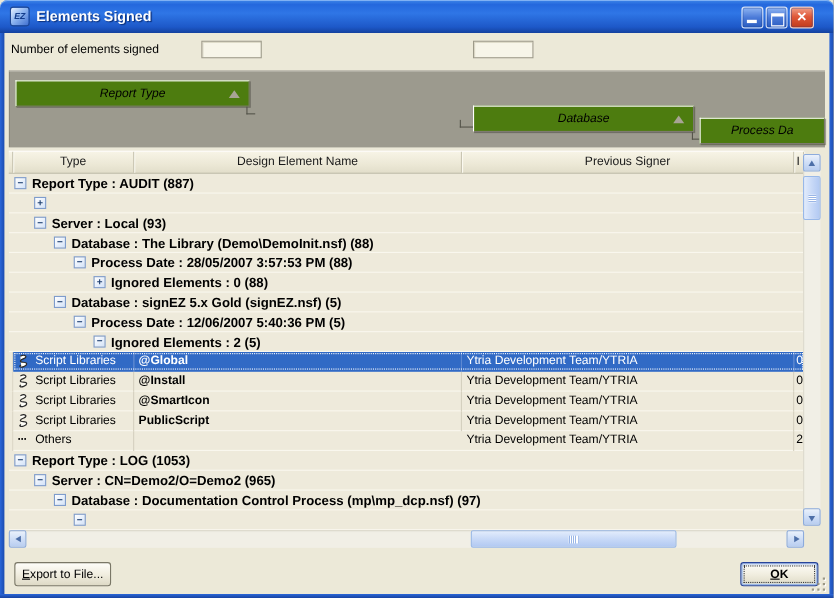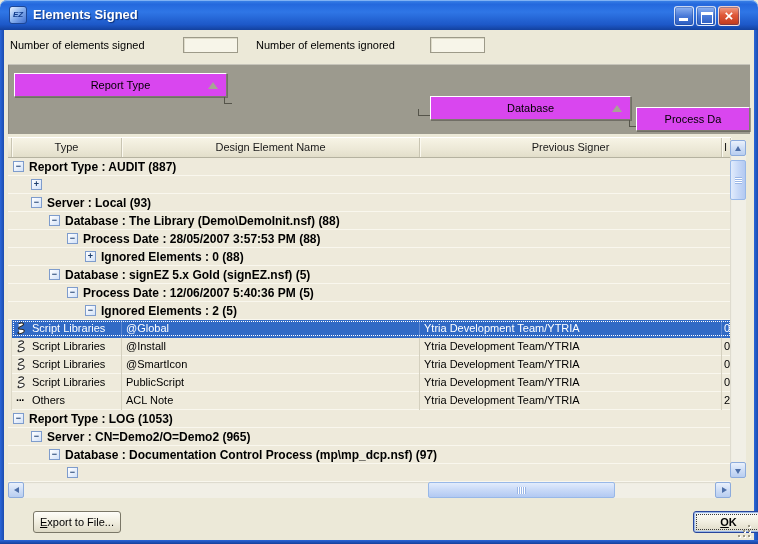--- a/index.html
+++ b/index.html
@@ -27,41 +27,41 @@
   .b-left,.b-right{position:absolute;top:30px;width:4px;height:510px;background:linear-gradient(90deg,#2a66d8,#1b4cb0);}
   .b-left{left:0;} .b-right{left:754px;}
   .b-bottom{position:absolute;left:0;top:540px;width:758px;height:4px;background:linear-gradient(180deg,#2a66d8,#163f9a);}
   
   .lbl{position:absolute;white-space:nowrap;color:#000;}
   .count-box{position:absolute;width:55px;height:16px;border:1px solid #9d9a89;background:#f7f5e9;
     box-shadow:inset 1px 1px 0 #dedbc9;font:11px "Liberation Sans","DejaVu Sans",sans-serif;padding:0 2px;}
   
   .group-panel{position:absolute;left:8px;top:64px;width:742px;height:70px;background:#9c9a8e;
     box-shadow:inset 0 1px 0 #c6c4ba, inset 1px 0 0 #8a887c;}
-  .gb{position:absolute;height:24px;background:#d946ef;border:1px solid;border-color:#ffffff #7d7b6f #7d7b6f #ffffff;
-    text-align:center;line-height:22px;cursor:pointer;white-space:nowrap;box-shadow:1px 1px 0 rgba(60,58,50,.45);}
+  .gb{position:absolute;height:24px;background:#4d7c0f;border:1px solid;border-color:#ffffff #7d7b6f #7d7b6f #ffffff;
+    text-align:center;line-height:22px;cursor:pointer;white-space:nowrap;box-shadow:1px 1px 0 rgba(60,58,50,.45);font-style:italic;}
   .gb .sort-arrow{position:absolute;right:8px;top:8px;width:0;height:0;
     border-left:5px solid transparent;border-right:5px solid transparent;border-bottom:7px solid #a8a495;}
   .connector{position:absolute;border-left:1px solid #55544a;border-bottom:1px solid #55544a;}
   
   .grid-header{position:absolute;left:8px;top:137px;width:723px;height:21px;
     background:linear-gradient(180deg,#f7f4e6 0%,#ece8d6 60%,#e2deca 100%);
     border-top:1px solid #ffffff;border-bottom:1px solid #b5b2a0;}
   .hc{position:absolute;top:0;height:19px;line-height:19px;text-align:center;overflow:hidden;white-space:nowrap;
     border-right:1px solid #c9c5b2;box-shadow:1px 0 0 #fbf9f0;cursor:pointer;color:#1a1a1a;}
   .grid-body{position:absolute;left:8px;top:158px;width:723px;height:324px;background:#eeeadb;overflow:hidden;}
   .row{position:relative;width:723px;height:18px;border-bottom:1px solid #f9f7ee;}
   .expander{position:absolute;top:3px;width:11px;height:11px;border:1px solid #7e9ccc;
     background:linear-gradient(135deg,#ffffff,#d3e2f8);color:#1c3e6e;font-size:9px;font-weight:bold;
     line-height:8px;text-align:center;cursor:pointer;}
   .gtext{position:absolute;top:1px;line-height:16px;font-size:12px;font-weight:bold;white-space:nowrap;color:#000;}
   .cell{position:absolute;top:0;height:18px;line-height:17px;white-space:nowrap;overflow:hidden;}
   .c-marker{left:0;width:4px;background:#eeeadb;border-right:1px solid #dcd8c7;}
   .c-type{left:4px;width:110px;border-right:1px solid #d4d0bf;padding-left:20px;}
-  .c-name{left:114px;width:298px;border-right:1px solid #d4d0bf;padding-left:4px;}
+  .c-name{left:114px;width:298px;border-right:1px solid #d4d0bf;padding-left:4px;font-weight:bold;}
   .c-signer{left:412px;width:302px;border-right:1px solid #d4d0bf;padding-left:4px;}
   .c-count{left:714px;width:9px;text-align:right;padding-right:1px;overflow:visible;}
   .ti{position:absolute;left:4px;top:2px;width:12px;height:14px;}
   .others-glyph{font-weight:bold;letter-spacing:-1px;font-size:11px;line-height:13px;}
   .row.selected .cell{background:#316ac5;color:#fff;border-right-color:#5d88d2;}
   .row.selected .c-marker{background:#eeeadb;border-right-color:#dcd8c7;}
   .row.selected::after{content:"";position:absolute;left:4px;top:0;right:0;bottom:0;outline:1px dotted #fff;outline-offset:-2px;pointer-events:none;}
   
   .sb-btn{position:absolute;width:16px;height:16px;border:1px solid #8cabdc;border-radius:2px;
     background:linear-gradient(180deg,#eaf1fc 0%,#cfdef6 50%,#b8cdf0 100%);cursor:pointer;}
@@ -78,21 +78,21 @@
     background:repeating-linear-gradient(180deg,#9ab6e6 0 1px,#ffffff 1px 2px);}
   .hscroll{position:absolute;left:8px;top:482px;width:723px;height:16px;background:#f1efe6;box-shadow:inset 0 1px 1px #dcd9cc;}
   .hscroll .left{left:0;top:0;} .hscroll .right{left:707px;top:0;}
   .h-thumb{position:absolute;left:420px;top:0;width:187px;height:16px;border:1px solid #98b8e8;border-radius:2px;
     background:linear-gradient(180deg,#e2ecfc 0%,#c8d9f7 50%,#b2c9f2 100%);cursor:grab;}
   .h-thumb::after{content:"";position:absolute;top:4px;left:88px;width:9px;height:7px;
     background:repeating-linear-gradient(90deg,#9ab6e6 0 1px,#ffffff 1px 2px);}
   
   .xp-btn{position:absolute;height:22px;border:1px solid #7a7767;border-radius:3px;
     background:linear-gradient(180deg,#fefdf9 0%,#f1eee0 50%,#dedac6 100%);
-    font:11px "Liberation Sans","DejaVu Sans",sans-serif;color:#000;text-align:center;line-height:20px;cursor:pointer;margin-left:20px;}
+    font:11px "Liberation Sans","DejaVu Sans",sans-serif;color:#000;text-align:center;line-height:20px;cursor:pointer;}
   .export-btn{left:13px;top:511px;width:88px;}
   .ok-btn{left:673px;top:511px;width:71px;border:1px solid #28459a;
     box-shadow:inset 0 0 0 1px #9ab8e8, inset 0 0 2px 1px #bcd2f2;font-weight:bold;}
   .ok-btn::after{content:"";position:absolute;left:3px;top:3px;right:3px;bottom:3px;outline:1px dotted #3a3a3a;pointer-events:none;}
   .resize-grip{position:absolute;left:737px;top:525px;width:15px;height:14px;cursor:nwse-resize;}
   .resize-grip i{position:absolute;width:2px;height:2px;background:#9b9885;box-shadow:1px 1px 0 #fff;}
 </style>
 </head>
 <body>
 
@@ -104,21 +104,20 @@
     <div class="tb minb"></div>
     <div class="tb maxb"></div>
     <div class="tb closeb"></div>
   </div>
   <div class="b-left"></div>
   <div class="b-right"></div>
   <div class="b-bottom"></div>
 
   <span class="lbl" style="left:10px;top:39px">Number of elements signed</span>
   <input class="count-box" style="left: 183px; top: 37px;" readonly="" value="">
-  <span class="lbl" style="left:256px;top:39px">Number of elements ignored</span>
   <input class="count-box" style="left: 430px; top: 37px;" readonly="" value="">
 
   <div class="group-panel">
     <div class="gb" style="left:6px;top:9px;width:213px">
       <span>Report Type</span>
       <span class="sort-arrow"></span>
     </div>
     <div class="connector" style="left:216px;top:33px;width:8px;height:7px"></div>
     <div class="connector" style="left:410px;top:45px;width:12px;height:7px"></div>
     <div class="gb" style="left:422px;top:32px;width:201px">
@@ -207,21 +206,20 @@
         <span class="cell c-type"><span class="ti"><svg width="11" height="14" viewBox="0 0 11 14">
               <path d="M2.5 1.8 C7 -0.6 9.4 2.6 5.6 4 C1.6 5.4 1.6 7.3 5.1 7.3 C9.2 7.3 9.2 10 5.6 11.3 C2.2 12.5 1 10.6 3.2 10" fill="#fffef8" stroke="#2a2a2a" stroke-width="1.1"></path>
             </svg></span><span>Script Libraries</span></span>
         <span class="cell c-name">PublicScript</span>
         <span class="cell c-signer">Ytria Development Team/YTRIA</span>
         <span class="cell c-count">0</span>
       </div>
       <div class="row detail">
         <span class="cell c-marker"></span>
         <span class="cell c-type"><span class="ti others-glyph">···</span><span>Others</span></span>
-        <span class="cell c-name">ACL Note</span>
         <span class="cell c-signer">Ytria Development Team/YTRIA</span>
         <span class="cell c-count">2</span>
       </div>
       <div class="row group">
         <span class="expander" style="left: 5px;">−</span>
         <span class="gtext" style="left: 21px;">Report Type : LOG (1053)</span>
       </div>
       <div class="row group">
         <span class="expander" style="left: 23px;">−</span>
         <span class="gtext" style="left: 39px;">Server : CN=Demo2/O=Demo2 (965)</span>

